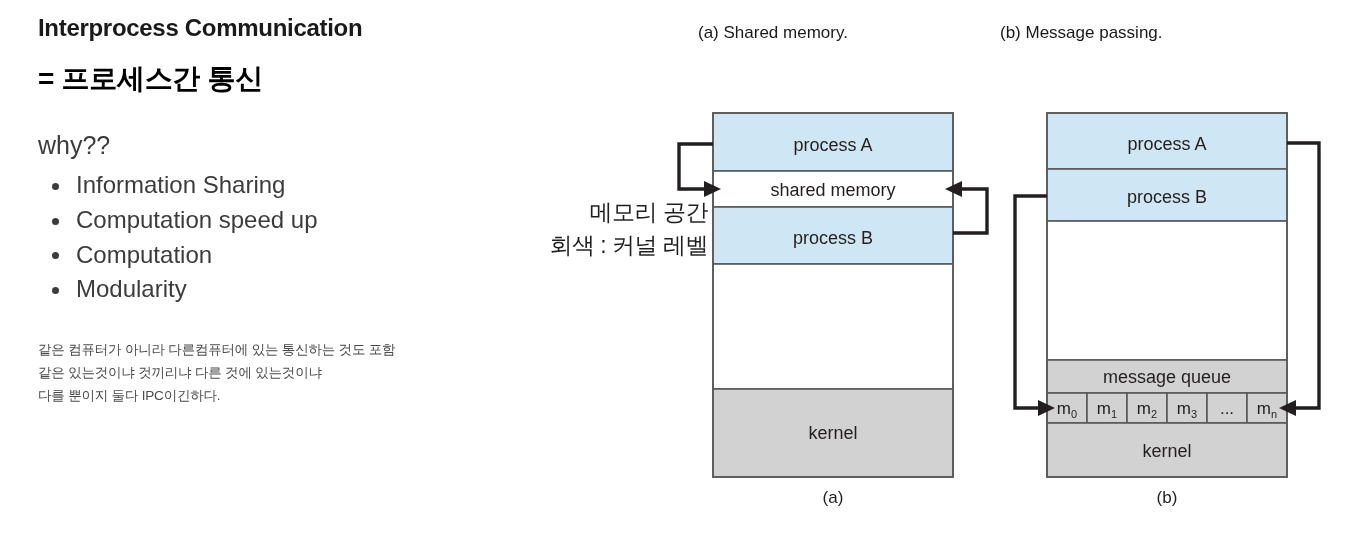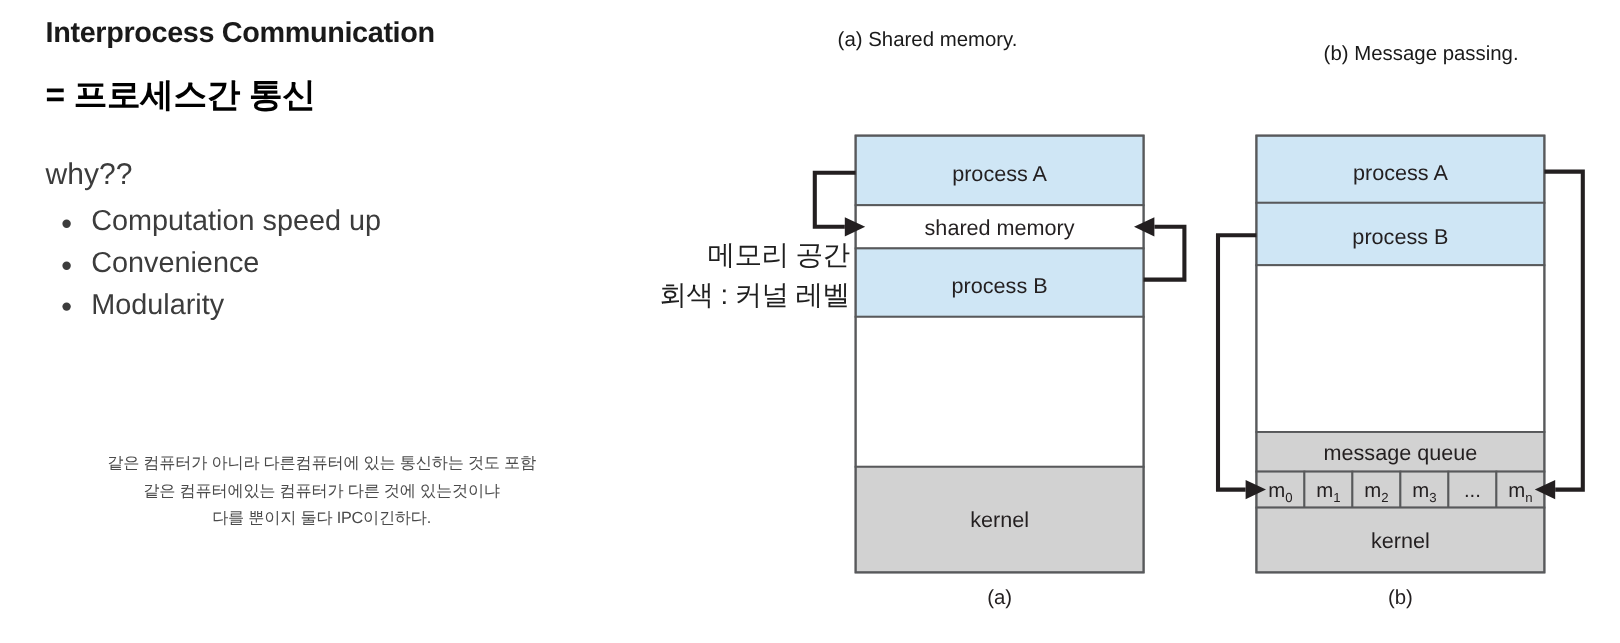--- a/index.html
+++ b/index.html
@@ -29,36 +29,36 @@
   #bullet-list{left:38px;top:168px;margin:0;padding:0;list-style:none;width:430px;}
   #bullet-list li{
     font-size:24px;color:#3c3c3c;line-height:1.45;
     padding-left:38px;position:relative;font-weight:400;
   }
   #bullet-list li::before{
     content:"";position:absolute;left:14px;top:0.62em;
     width:7px;height:7px;border-radius:50%;background:#3c3c3c;
   }
 
-  #korean-note{left:38px;top:374px;width:460px;text-align:center;}
+  #korean-note{left:38px;top:338px;width:460px;}
   #korean-note div{
     font-size:13.5px;color:#4a4a4a;line-height:1.72;
     letter-spacing:-0.2px;font-weight:400;
   }
 
   
   #legend{left:452px;top:196px;width:256px;text-align:right;}
   #legend div{
     font-size:23px;color:#1f1f1f;line-height:1.42;letter-spacing:-0.5px;
   }
 
   
   .fig-top-caption{font-size:17px;color:#1a1a1a;font-weight:400;}
   #cap-a{left:698px;top:23px;}
-  #cap-b{left:1103px;top:23px;margin-top:12px;}
+  #cap-b{left:1000px;top:23px;}
 
   
   #diagram{left:0;top:0;}
 
   .bx-text{
     font-family:"Liberation Sans","DejaVu Sans",sans-serif;
     fill:#231f20;
   }
   .t-proc{font-size:18px;}
   .t-shared{font-size:18px;}
@@ -76,28 +76,29 @@
 <body>
 
 <div class="abs" id="title-block">
   <div id="title-line1">Interprocess Communication</div>
   <div id="title-line2">= 프로세스간 통신</div>
 </div>
 
 <div class="abs" id="why-label">why??</div>
 
 <ul class="abs" id="bullet-list">
+  <li>Information Sharing</li>
   <li>Computation speed up</li>
-  <li>Convenience</li>
+  <li>Computation</li>
   <li>Modularity</li>
 </ul>
 
 <div class="abs" id="korean-note">
   <div>같은 컴퓨터가 아니라 다른컴퓨터에 있는 통신하는 것도 포함</div>
-  <div>같은 컴퓨터에있는 컴퓨터가 다른 것에 있는것이냐</div>
+  <div>같은 있는것이냐 것끼리냐 다른 것에 있는것이냐</div>
   <div>다를 뿐이지 둘다 IPC이긴하다.</div>
 </div>
 
 <div class="abs" id="legend">
   <div>메모리 공간</div>
   <div>회색 : 커널 레벨</div>
 </div>
 
 <div class="abs fig-top-caption" id="cap-a">(a) Shared memory.</div>
 <div class="abs fig-top-caption" id="cap-b">(b) Message passing.</div>

